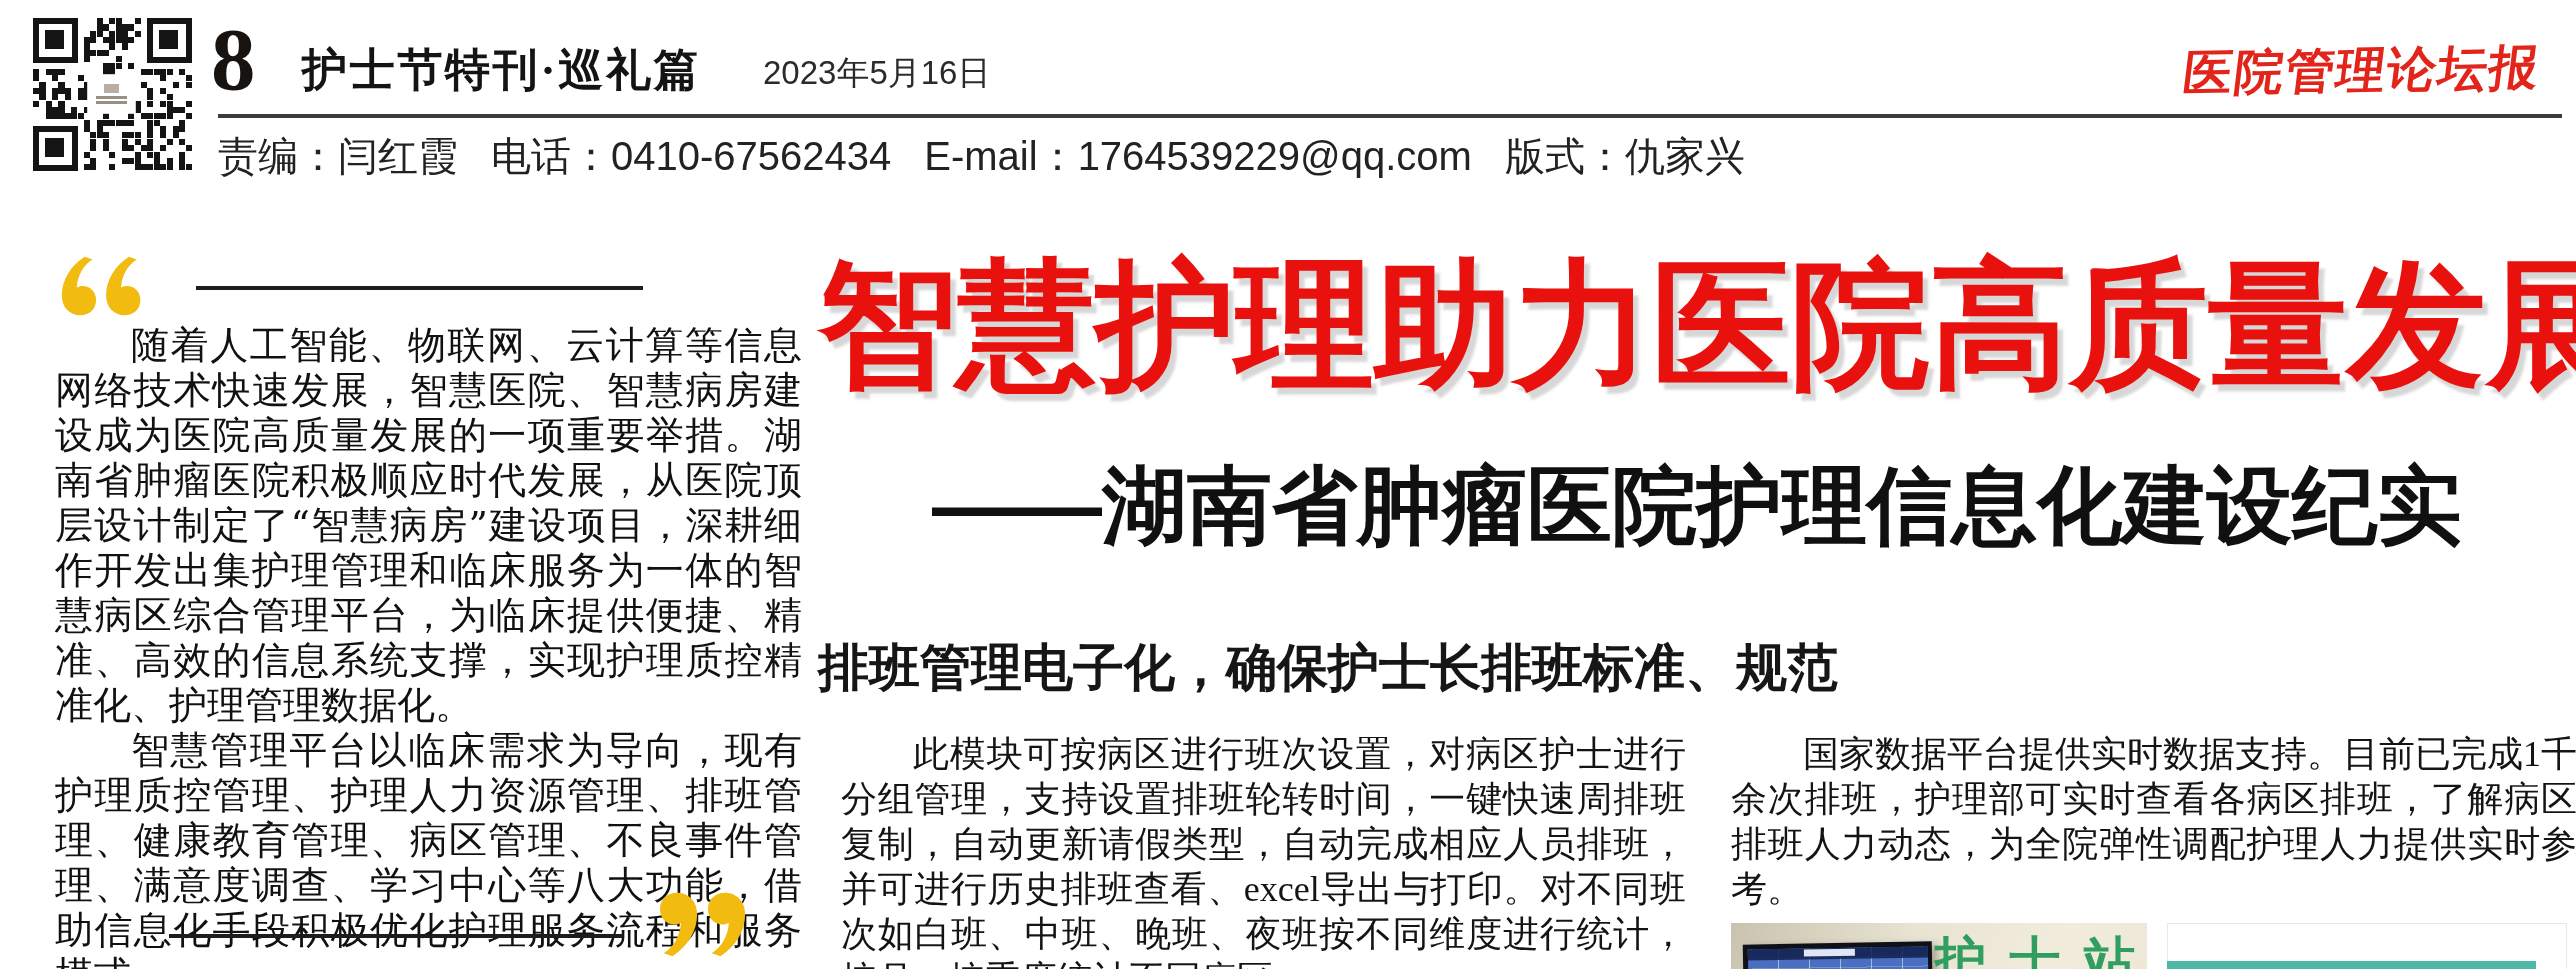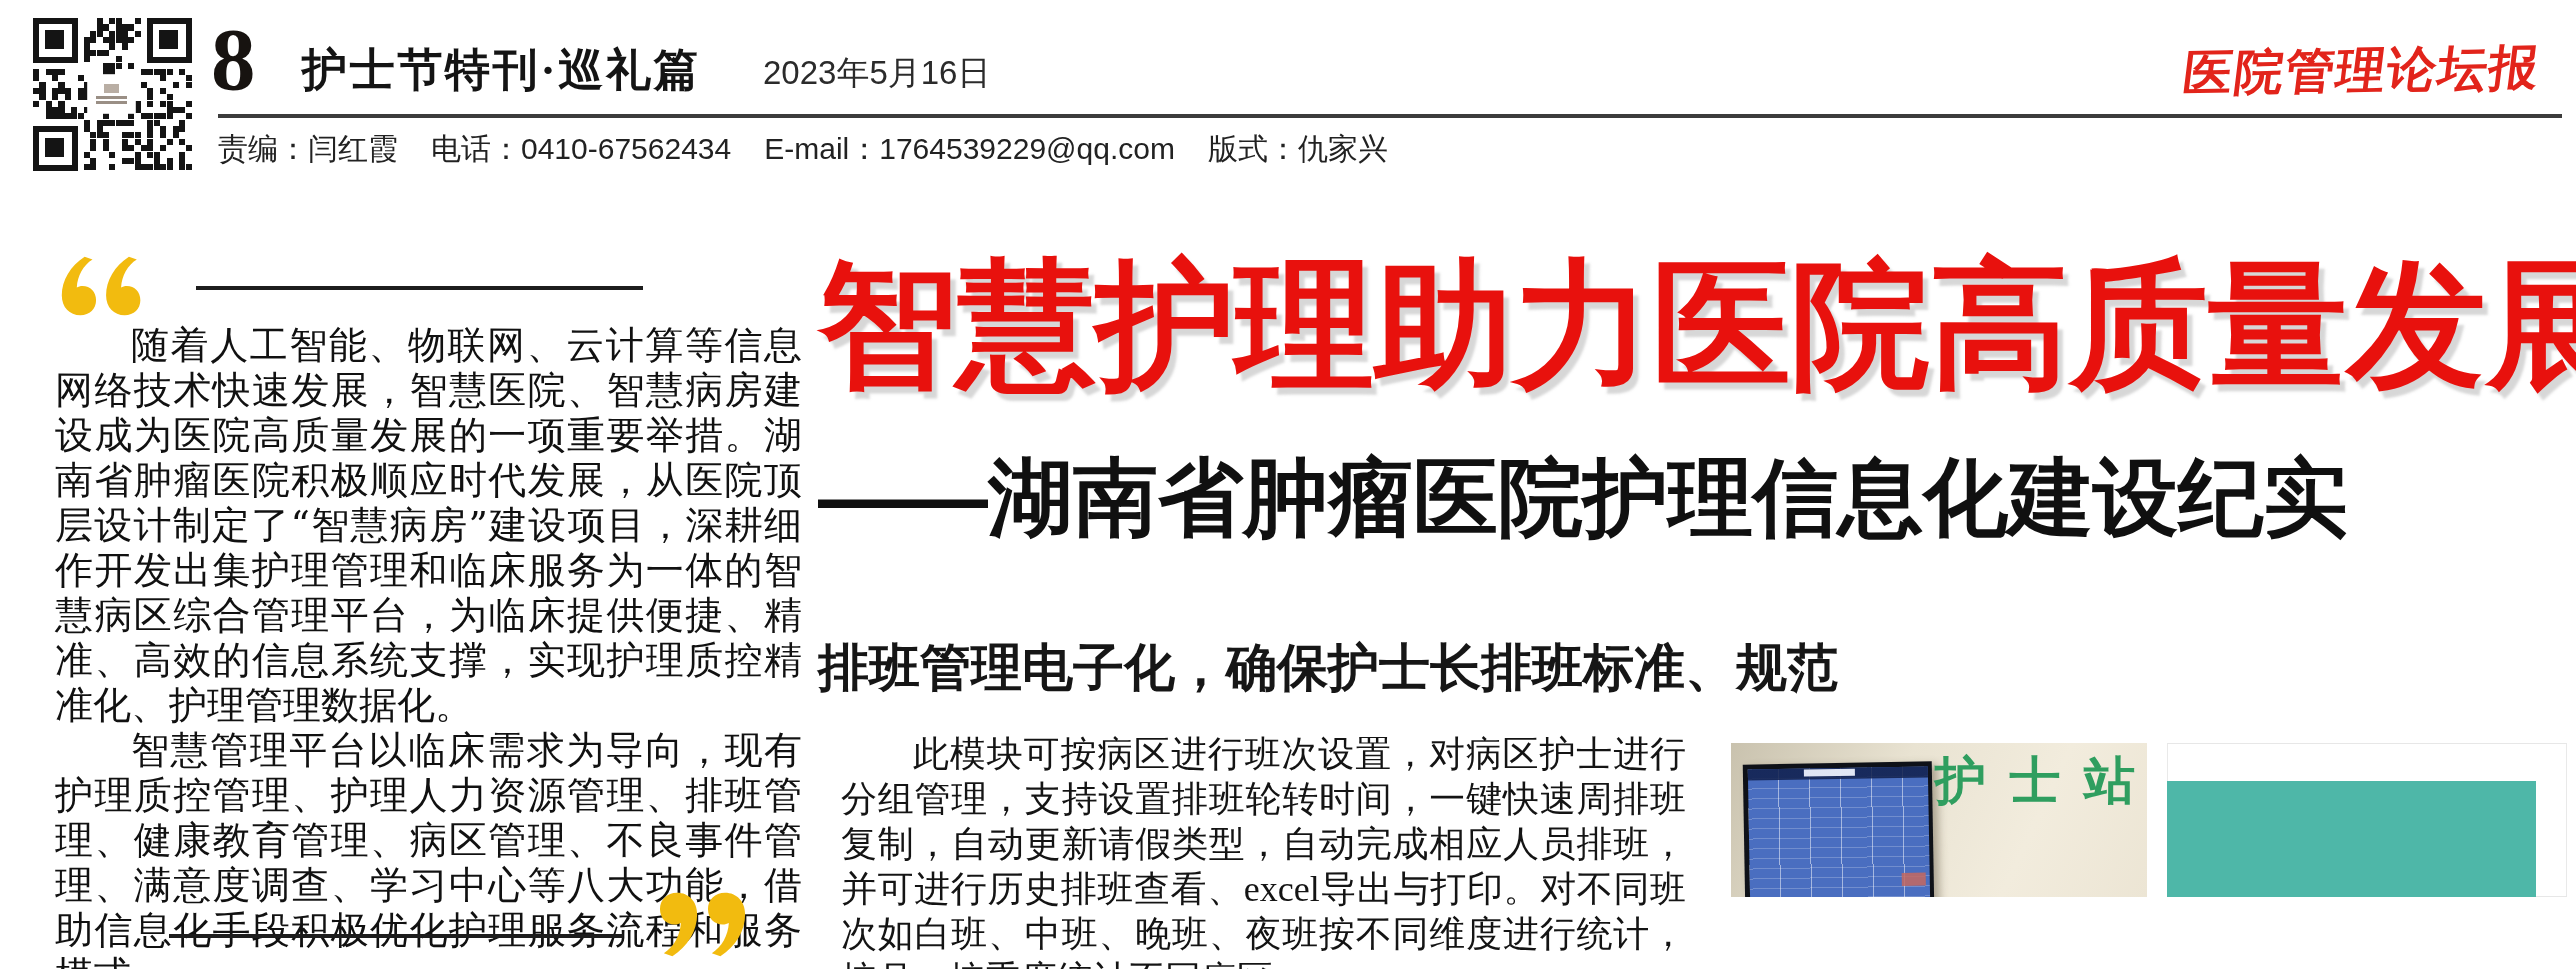--- a/index.html
+++ b/index.html
@@ -15,40 +15,40 @@
             box-shadow:0 0 0 1.8px #fff;display:flex;flex-direction:column;align-items:center;justify-content:center;gap:2.7px;}
   .qr-label b{width:31px;height:2.7px;background:#9a8f85;}
   .qr-label b:first-child{width:14.5px;height:9px;background:#b9aea4;}
 
   .page-num{position:absolute;left:211px;top:14.5px;font-size:89px;font-weight:900;line-height:1;color:#171310;}
   .section-title{position:absolute;left:302px;top:40px;font-size:45px;font-weight:900;letter-spacing:2.7px;color:#141414;}
   .head-date{position:absolute;left:763px;top:51px;font-size:33px;font-family:"Liberation Sans",sans-serif;color:#2b2b2b;}
   .paper-name{position:absolute;right:36px;top:38px;font-size:49px;font-weight:900;color:var(--masthead_red);
               transform:skewX(-8deg) rotate(-1deg);letter-spacing:1.8px;white-space:nowrap;}
   .head-rule{position:absolute;left:218px;top:114px;width:2344px;height:3.6px;background:#3c3c3c;}
-  .editor-line{position:absolute;left:218px;top:129px;display:flex;gap:33px;font-size:30px;
+  .editor-line{position:absolute;left:218px;top:129px;display:flex;gap:33px;font-size:40px;
                font-family:"Liberation Sans",sans-serif;color:#222;}
   .ed-item{white-space:nowrap;}
 
   
   .quote{position:absolute;left:55px;top:245px;width:747px;}
   .open-quote{position:absolute;left:1.8px;top:11px;width:91px;height:60px;}
   .close-quote{position:absolute;left:598px;top:647px;width:96px;height:65px;}
   .quote-topline{position:absolute;left:141px;top:41px;width:447px;height:3.6px;background:#1d1d1d;}
   .quote-bottomline{position:absolute;left:114px;top:689px;width:454px;height:3.6px;background:#1d1d1d;}
   .quote-text{margin-top:78px;}
   .quote-text p{margin:0;font-size:38px;line-height:45px;text-align:justify;text-indent:2em;
                 font-family:"DejaVu Serif",serif;color:#111;}
 
   
   .article{position:absolute;left:818px;top:246px;width:1758px;height:715px;}
   .headline{position:absolute;left:0;right:0;top:9px;margin:0;text-align:center;font-size:139px;line-height:1;
             font-weight:900;font-family:"Liberation Sans",sans-serif;color:var(--headline_red);
             text-shadow:5.5px 7.3px 2.7px rgba(150,150,150,.38);white-space:nowrap;}
-  .subtitle{position:absolute;left:0;right:0;top:209px;margin:0;font-size:85px;line-height:1;
+  .subtitle{position:absolute;left:0;right:0;top:209px;margin:8px;text-align:center;font-size:85px;line-height:1;
             font-weight:900;font-family:"Liberation Sans",sans-serif;color:#101010;white-space:nowrap;}
   .section-heading{position:absolute;left:0;right:0;top:396px;margin:0;text-align:left;font-size:51px;line-height:1;
             font-weight:800;font-family:"Liberation Sans",sans-serif;color:#161616;white-space:nowrap;}
   .columns{position:absolute;left:23px;top:486px;width:1736px;display:flex;gap:45px;}
   .col{font-size:36px;line-height:45px;text-align:justify;color:#141414;}
   .col p{margin:0;text-indent:2em;}
   .col-left{width:845px;}
   .col-right{flex:1;}
 
   
@@ -331,20 +331,21 @@
   <section class="article">
     <h1 class="headline">智慧护理助力医院高质量发展</h1>
     <h2 class="subtitle">——湖南省肿瘤医院护理信息化建设纪实</h2>
     <h3 class="section-heading">排班管理电子化，确保护士长排班标准、规范</h3>
 
     <div class="columns">
       <div class="col col-left">
         <p>此模块可按病区进行班次设置，对病区护士进行分组管理，支持设置排班轮转时间，一键快速周排班复制，自动更新请假类型，自动完成相应人员排班，并可进行历史排班查看、excel导出与打印。对不同班次如白班、中班、晚班、夜班按不同维度进行统计，按月、按季度统计不同病区</p>
       </div>
       <div class="col col-right">
+        <p>国家数据平台提供实时数据支持。目前已完成1千余次排班，护理部可实时查看各病区排班，了解病区排班人力动态，为全院弹性调配护理人力提供实时参考。</p>
 
         <div class="photos">
 
           <figure class="photo-nurse">
             <div class="monitor">
               <div class="screen"></div>
             </div>
             <div class="sign">
               <div class="sign-cn">护士站</div>
 

